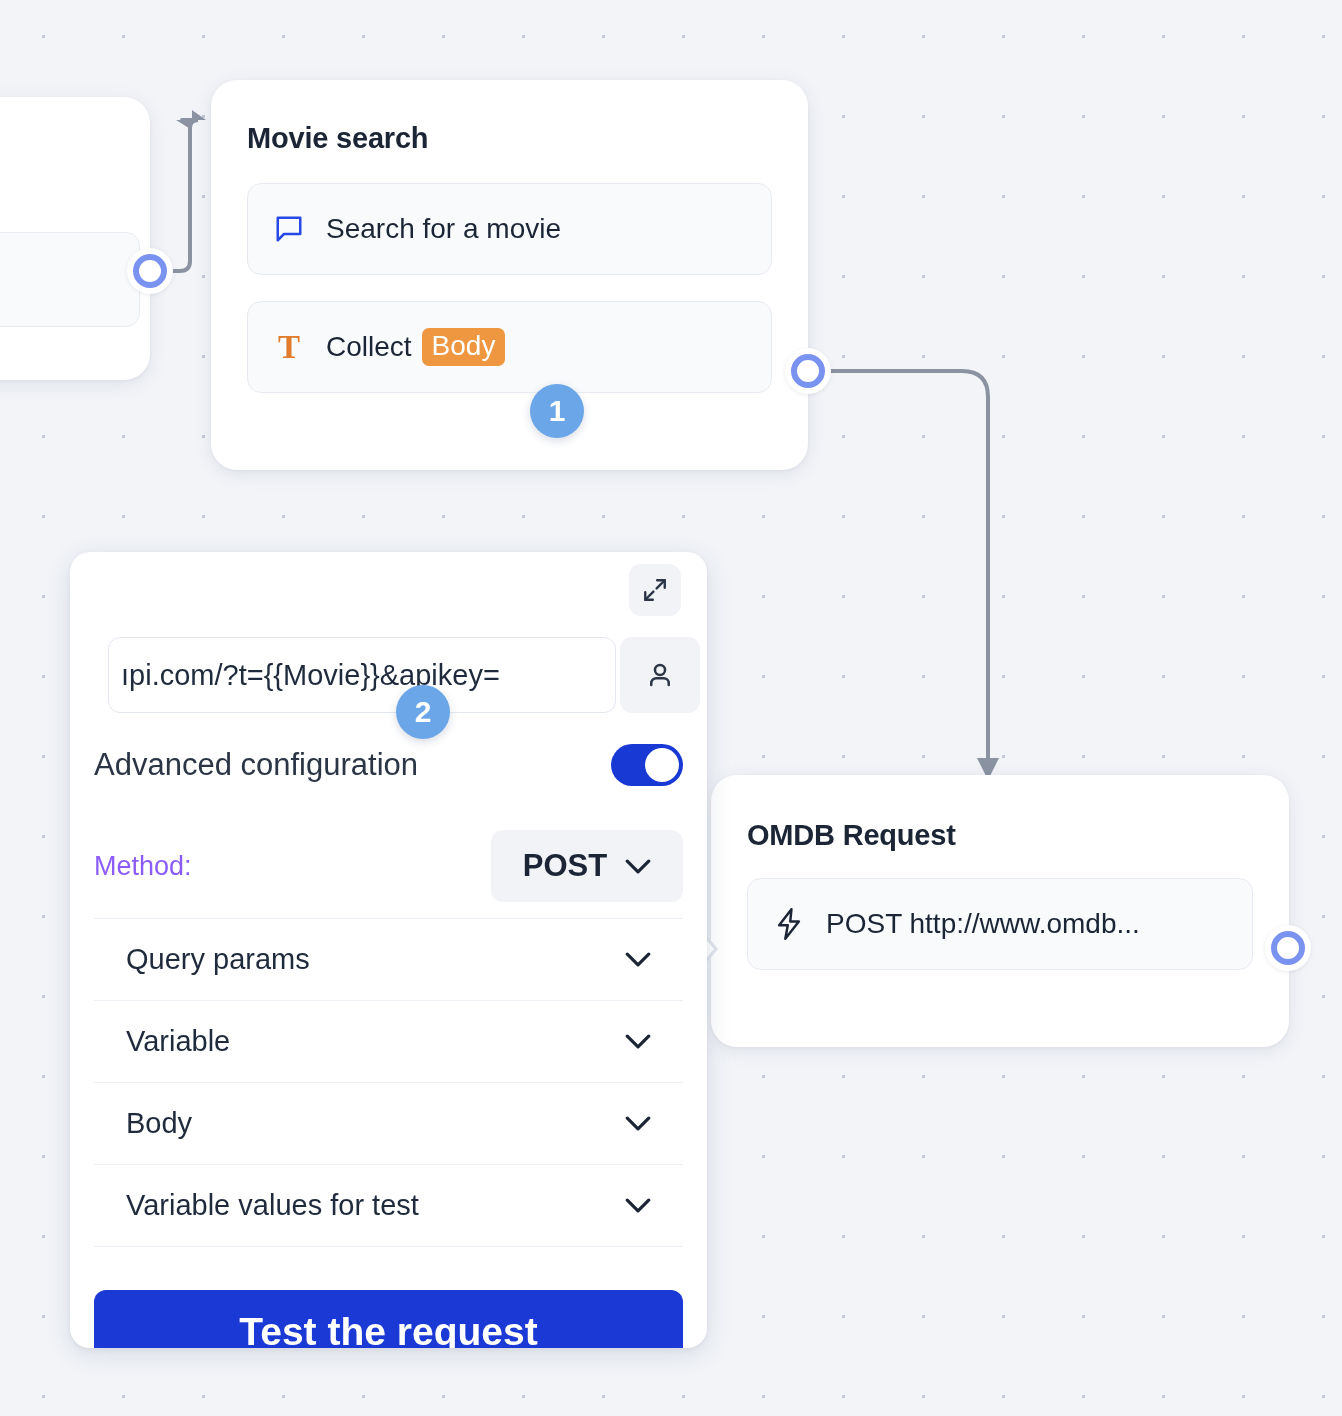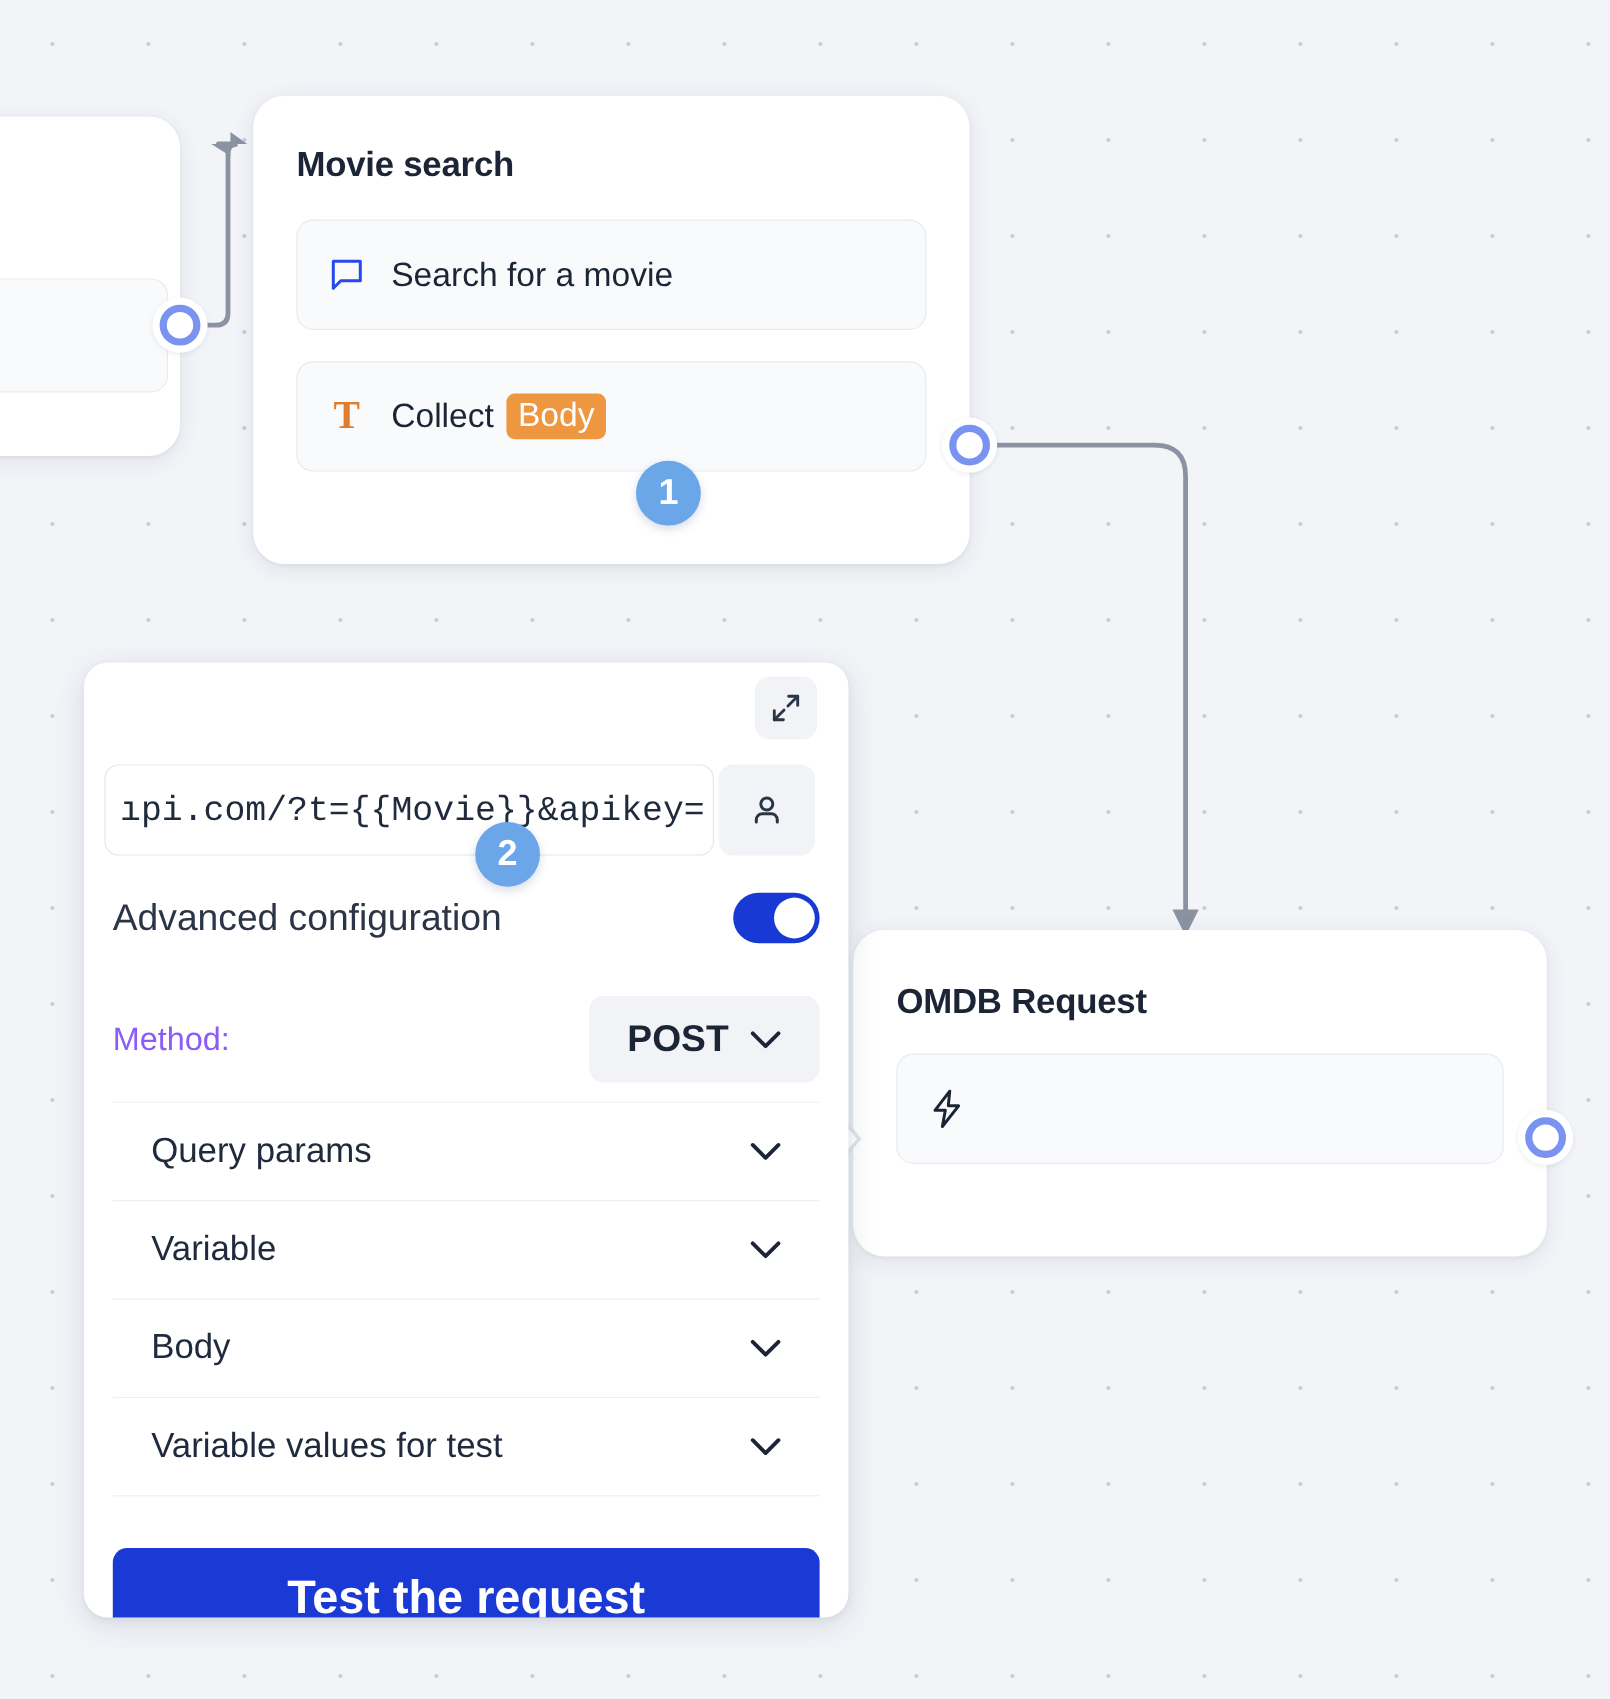--- a/index.html
+++ b/index.html
@@ -178,24 +178,23 @@
     position: absolute;
     right: 26px; top: 12px;
     width: 52px; height: 52px;
     border-radius: 12px;
     background: #f1f3f7;
     display: flex; align-items: center; justify-content: center;
   }
 
   #panel .url-area {
     position: absolute;
-    left: 17px; top: 85px;
+    left: 38px; top: 85px;
     display: flex;
     align-items: stretch;
-    font-family: Liberation Mono, monospace;
   }
   .url-input {
     width: 508px; height: 76px;
     border: 1px solid #e3e8ef;
     border-radius: 12px;
     background: #ffffff;
     display: flex; align-items: center;
     padding: 0 12px;
     overflow: hidden;
     white-space: nowrap;
@@ -319,20 +318,21 @@
   <svg id="omdb-nub" viewBox="0 0 22 42" fill="none">
     <path d="M2 2 L18 21 L2 40" stroke="#dfe4ec" stroke-width="3" fill="#ffffff"></path>
   </svg>
 
   <div class="node" id="node-omdb">
     <div class="node-title">OMDB Request</div>
     <div class="node-row">
       <svg class="icon-bolt" viewBox="0 0 24 26" fill="none">
         <path d="M14 1 L4 14 H11 L9 25 L20 11 H13 Z" stroke="#1c2536" stroke-width="2" stroke-linejoin="round"></path>
       </svg>
+      <span>POST http://www.omdb...</span>
     </div>
   </div>
 
   <div id="panel">
 
     <div class="expand-btn">
       <svg width="26" height="26" viewBox="0 0 24 24" fill="none">
         <path d="M14 3 H21 V10" stroke="#2b3546" stroke-width="2.2" stroke-linecap="round" stroke-linejoin="round"></path>
         <path d="M10 21 H3 V14" stroke="#2b3546" stroke-width="2.2" stroke-linecap="round" stroke-linejoin="round"></path>
         <path d="M21 3 L13.5 10.5" stroke="#2b3546" stroke-width="2.2" stroke-linecap="round"></path>

